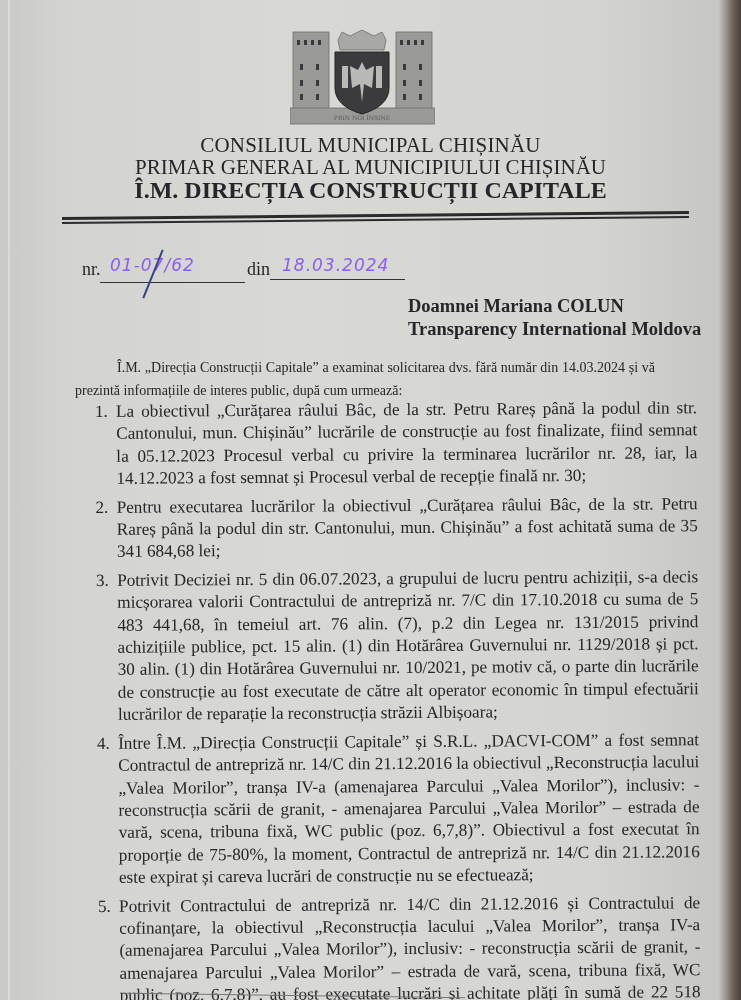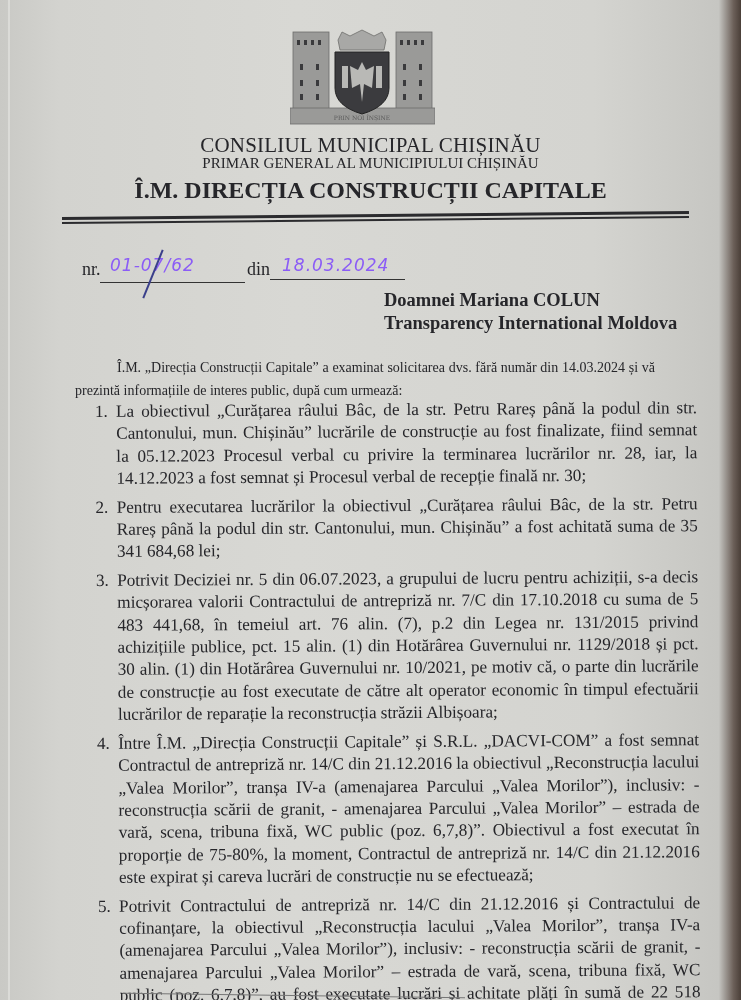--- a/index.html
+++ b/index.html
@@ -7,31 +7,31 @@
     width: 741px; height: 1000px; overflow: hidden;
     background: linear-gradient(90deg, #c9c9c5 0%, #d3d3cf 8%, #d8d8d4 40%, #d4d4d0 80%, #c6c6c2 97%, #6b5f58 99%, #4a3f38 100%);
     font-family: "Liberation Serif", "DejaVu Serif", serif;
     color: #26262a;
     position: relative;
   }
   .page-edge-left { position:absolute; left:8px; top:0; width:2px; height:1000px; background:#e6e6e2; opacity:.6; }
   .crest { position:absolute; left:290px; top:26px; width:145px; height:100px; }
   .header { position:absolute; left:0; width:741px; text-align:center; }
   .h1 { top:133px; font-size:21px; letter-spacing:0.2px; }
-  .h2 { top:155px; font-size:15px; }
+  .h2 { top:155px; font-size:21px; }
   .h3 { top:177px; font-size:24px; font-weight:bold; }
   .rule { position:absolute; left:62px; width:627px; background:#2b2b2e; transform: rotate(-0.55deg); transform-origin:left; }
   .rule1 { top:217px; height:3px; }
   .rule2 { top:222px; height:2px; }
   .nr-line { position:absolute; top:255px; left:82px; font-size:18px; }
   .nr-line .lbl { position:absolute; top:4px; }
   .hand { font-family:"DejaVu Sans", sans-serif; font-style:italic; color:#8b5cf6; font-size:17px; position:absolute; top:0; white-space:nowrap; letter-spacing:1px; }
   .uline { position:absolute; height:1px; background:#333; }
   .slash { position:absolute; width:2px; height:52px; background:#3a3f8a; left:152px; top:248px; transform: rotate(22deg); }
-  .recipient { position:absolute; left:384px; font-weight:bold; font-size:18.5px; }
+  .recipient { position:absolute; left:408px; font-weight:bold; font-size:18.5px;margin-top:6px; }
   .rec1 { top:290px; }
   .rec2 { top:313px; }
   .body-text { position:absolute; left:75px; width:580px; font-size:14px; line-height:22.5px; text-align:justify; }
   .intro { top:357px; }
   .intro p { margin:0; text-indent:42px; }
   ol { position:absolute; left:80px; top:401px; width:585px; margin:0; padding-left:32px; font-size:17.2px; line-height:22.4px; text-align:justify; transform: rotate(-0.35deg); transform-origin:left top; }
   ol li { margin:0 0 6px 0; padding-left:4px; }
   .bottom-line { position:absolute; left:125px; top:995px; width:340px; height:1px; background:#777; transform: rotate(0.8deg); }
 </style>
 </head>

